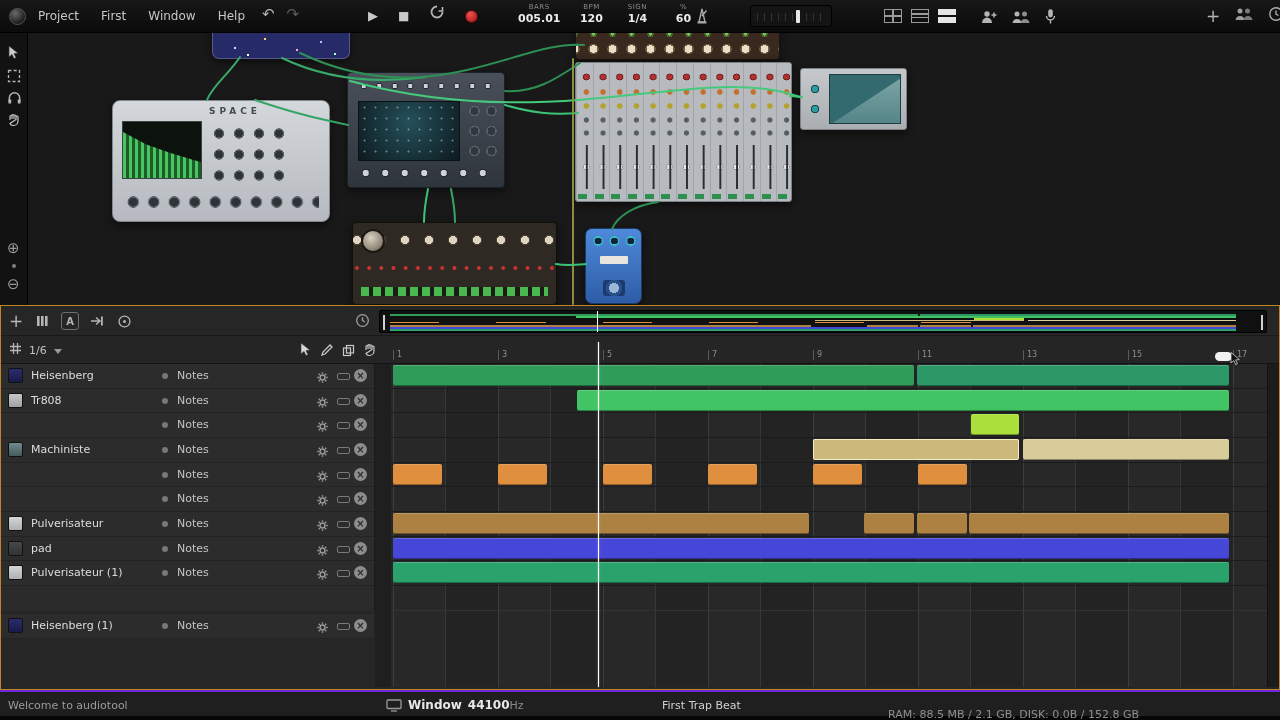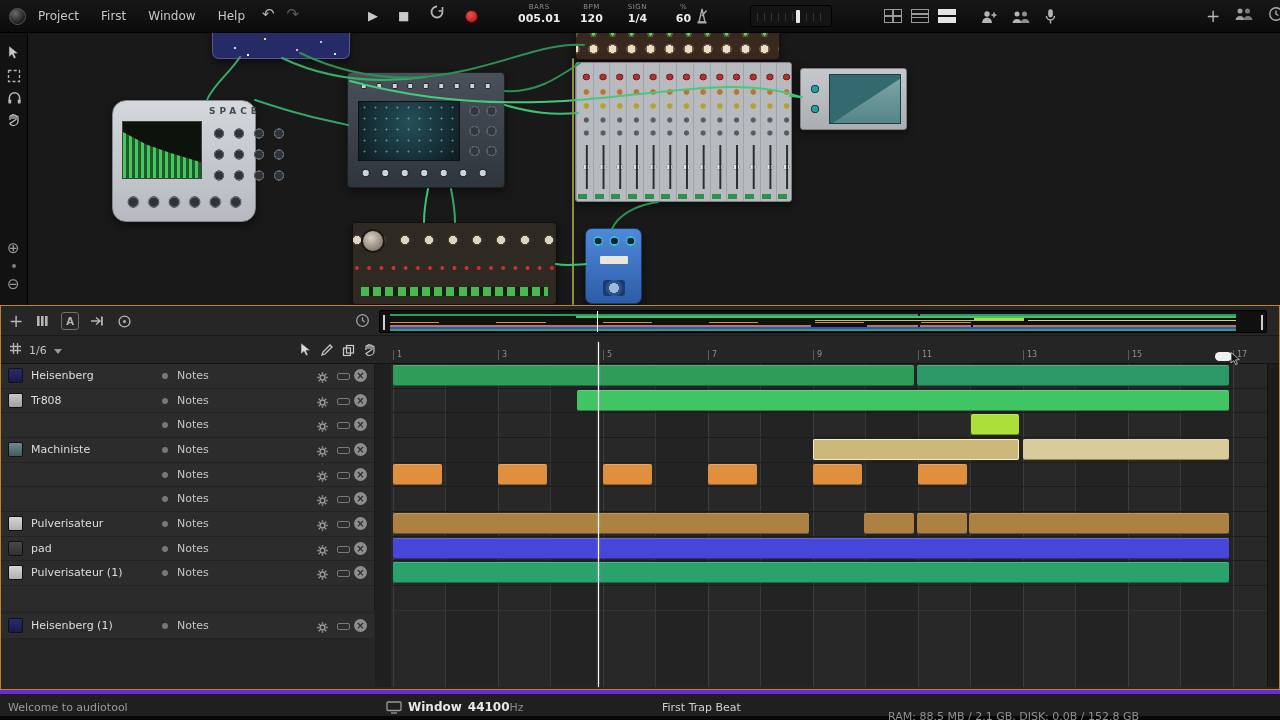--- a/index.html
+++ b/index.html
@@ -38,21 +38,21 @@
   .lt{position:absolute;left:7px}
   .zoomglyph{font-size:15px;color:#9a9a9a;line-height:14px}
   .ltdot{width:4px;height:4px;border-radius:50%;background:#808080;left:12px}
 
   
   .canvas{position:absolute;left:0;top:33px;width:1280px;height:272px;background:#191919;overflow:hidden}
   .cables{position:absolute;left:0;top:0;z-index:3;pointer-events:none}
   .device{position:absolute;z-index:2;box-shadow:0 3px 8px rgba(0,0,0,.55)}
   .starfield{left:212px;top:-6px;width:138px;height:32px;background-color:#262a66;border:1px solid #55588f;border-top:3px solid #c9ccd4;border-radius:0 0 7px 7px;
     background-image:radial-gradient(1.6px at 22px 18px,#9fe3ff 0 1.2px,transparent 1.6px),radial-gradient(1.6px at 52px 9px,#ffd27e 0 1.2px,transparent 1.6px),radial-gradient(1.6px at 84px 20px,#ff9ecf 0 1.2px,transparent 1.6px),radial-gradient(1.6px at 108px 12px,#9fc4ff 0 1.2px,transparent 1.6px),radial-gradient(1.4px at 35px 25px,#fff 0 1px,transparent 1.4px),radial-gradient(1.4px at 122px 24px,#b3ffd9 0 1px,transparent 1.4px);background-repeat:no-repeat}
-  .space{left:112px;top:67px;width:144px;height:122px;background:linear-gradient(#d4d7db,#b6bac0);border:1px solid #83888e;border-radius:14px}
+  .space{left:112px;top:67px;width:218px;height:122px;background:linear-gradient(#d4d7db,#b6bac0);border:1px solid #83888e;border-radius:8px}
   .space-label{position:absolute;left:96px;top:5px;font-size:9px;letter-spacing:4px;color:#454b52;font-weight:bold}
   .space-display{position:absolute;left:9px;top:20px;width:80px;height:58px;background:#0c120c;border:1px solid #3c4440;overflow:hidden}
   .space-display::after{content:"";position:absolute;inset:0;background:repeating-linear-gradient(90deg,#49c45e 0 3px,#1d5b2a 3px 6px);clip-path:polygon(0 18%,30% 40%,60% 55%,100% 72%,100% 100%,0 100%)}
   .space-knobs{position:absolute;left:96px;top:22px;width:80px;height:62px;background-image:radial-gradient(circle,#2e3338 0 4px,#5c636b 4px 5px,transparent 5.4px);background-size:20px 21px}
   .space-knobs2{position:absolute;left:10px;top:88px;right:10px;height:26px;background-image:radial-gradient(circle,#2e3338 0 4.5px,#5c636b 4.5px 5.6px,transparent 6px);background-size:20.5px 26px;background-repeat:repeat-x}
   .synth{left:347px;top:39px;width:158px;height:116px;background:linear-gradient(#49505a,#2f353c);border:1px solid #1d2126;border-radius:4px}
   .synth-screen{position:absolute;left:10px;top:28px;width:102px;height:60px;border:1px solid #0b1114;background-image:radial-gradient(circle,rgba(160,215,225,.5) 0 .8px,transparent 1.3px),radial-gradient(circle at 50% 35%,#25505a 0%,#0e1d22 95%);background-size:11px 11px,100% 100%}
   .synth-knobs-top{position:absolute;left:8px;top:5px;right:8px;height:16px;background-image:radial-gradient(circle,#cfd3d8 0 2.4px,#23282e 2.4px 3.2px,transparent 3.5px);background-size:15.5px 16px;background-repeat:repeat-x}
   .synth-knobs-right{position:absolute;left:118px;top:28px;width:34px;height:60px;background-image:radial-gradient(circle,#31373e 0 4px,#596069 4px 5px,transparent 5.5px);background-size:17px 20px}
   .synth-knobs-bottom{position:absolute;left:8px;bottom:5px;right:8px;height:18px;background-image:radial-gradient(circle,#cfd3d8 0 3px,#23282e 3px 4px,transparent 4.4px);background-size:19.5px 18px;background-repeat:repeat-x}
@@ -125,21 +125,21 @@
   .clip{position:absolute;height:21px;border-radius:2px;box-shadow:inset 0 1px rgba(255,255,255,.18),inset 0 -1px rgba(0,0,0,.35)}
   .clip.tex{background-image:repeating-linear-gradient(45deg,rgba(0,0,0,.10) 0 2px,rgba(255,255,255,.05) 2px 4px)}
   .clip.vg{background-image:linear-gradient(rgba(255,255,255,.10) 0 55%,rgba(0,0,0,.24) 55% 100%)}
   .clip.sel{outline:1px solid #f4edc2;outline-offset:-1px}
   .playhead{position:absolute;top:36px;bottom:2px;width:1px;background:#fff;z-index:8;box-shadow:0 0 2px rgba(255,255,255,.6)}
   .vscroll{position:absolute;left:1266px;top:58px;width:12px;bottom:2px;background:#1c1c1c;border-left:1px solid #111}
   .scroll-pill{position:absolute;left:1214px;top:46px;width:17px;height:9px;border-radius:5px;background:#f0f0f0;z-index:9}
   .mouse-cursor{position:absolute;left:1229px;top:45px;z-index:10}
 
   
-  .statusbar{position:absolute;left:0;top:690px;width:1280px;height:30px;background:#1f1f1f;border-top:4px solid #6d28d9;border-bottom:4px solid #060606;color:#9a9a9a;font-size:11px}
+  .statusbar{position:absolute;left:0;top:690px;width:1280px;height:30px;background:#1f1f1f;border-top:2px solid #6d28d9;border-bottom:4px solid #060606;color:#9a9a9a;font-size:11px}
   .sb-welcome{position:absolute;left:8px;top:7px}
   .sb-device{position:absolute;left:386px;top:6px;display:flex;gap:6px;align-items:center}
   .sb-dname{color:#e8e8e8;font-weight:bold;font-size:12px}
   .sb-rate{color:#e8e8e8;font-weight:bold;font-size:12px}
   .sb-unit{color:#8a8a8a;font-size:11px}
   .sb-project{position:absolute;left:662px;top:7px;color:#cfcfcf}
   .sb-res{position:absolute;left:888px;top:16px;color:#8f8f8f}
 </style>
 </head>
 <body>

